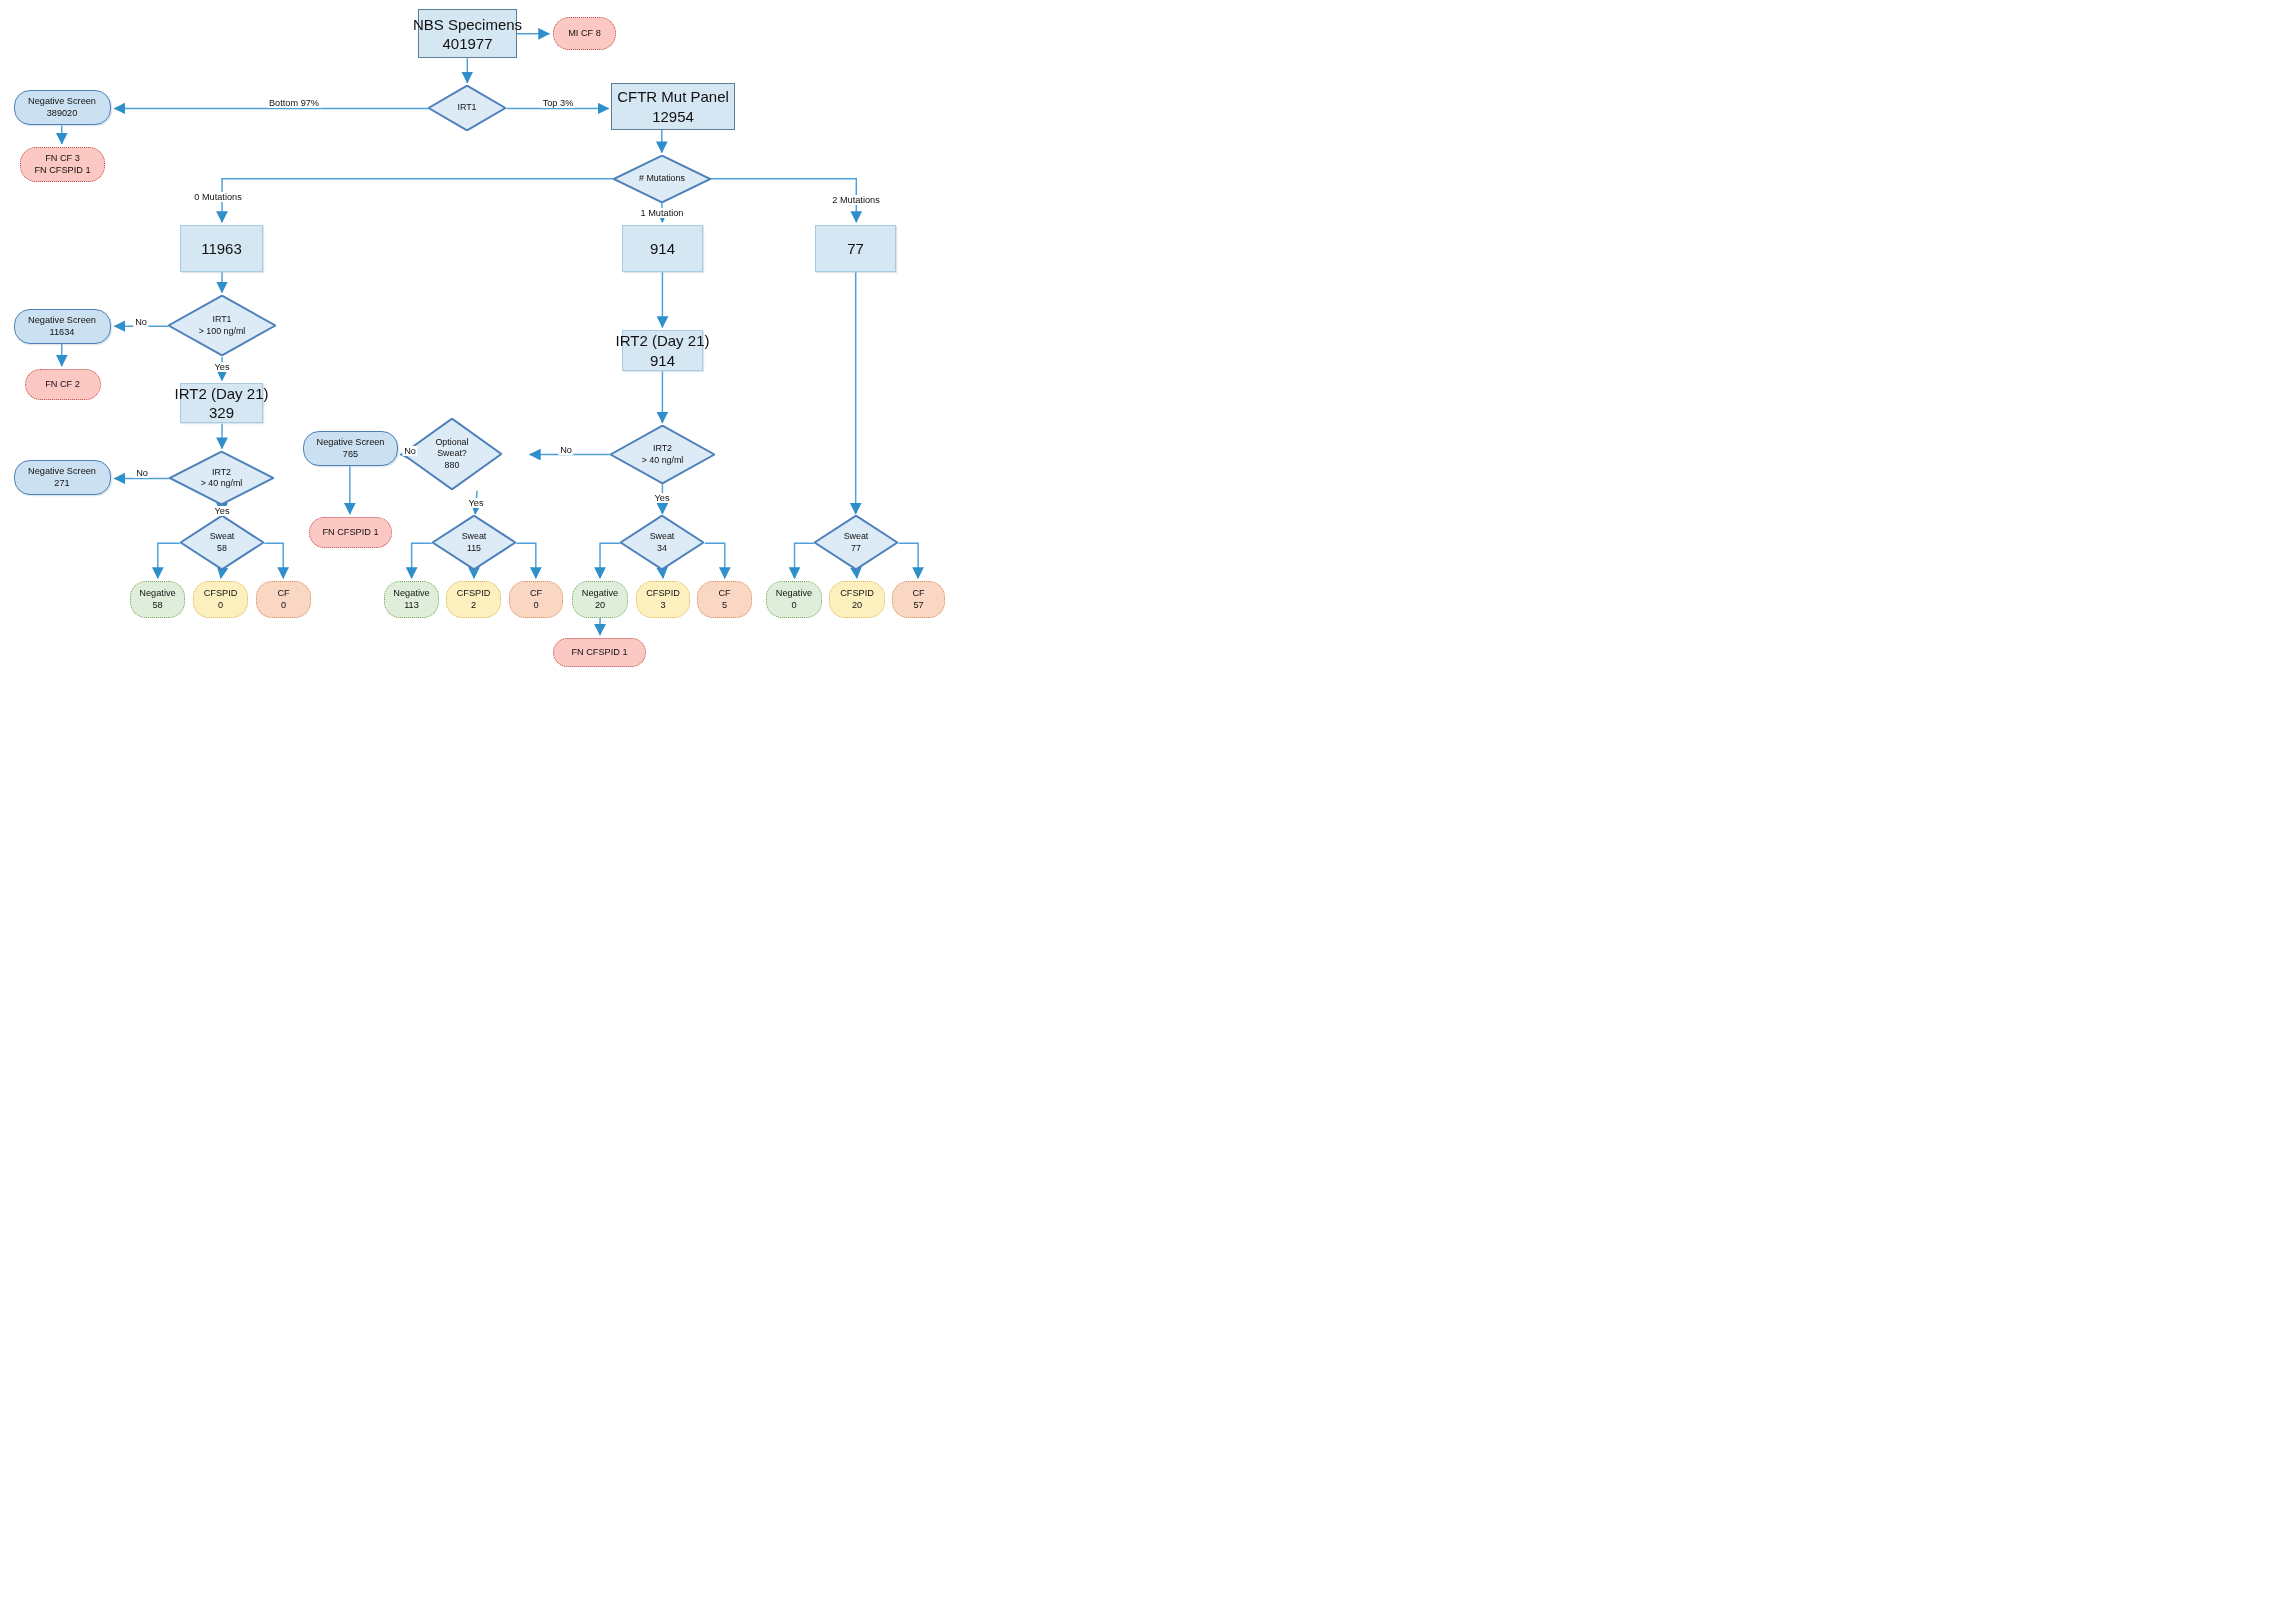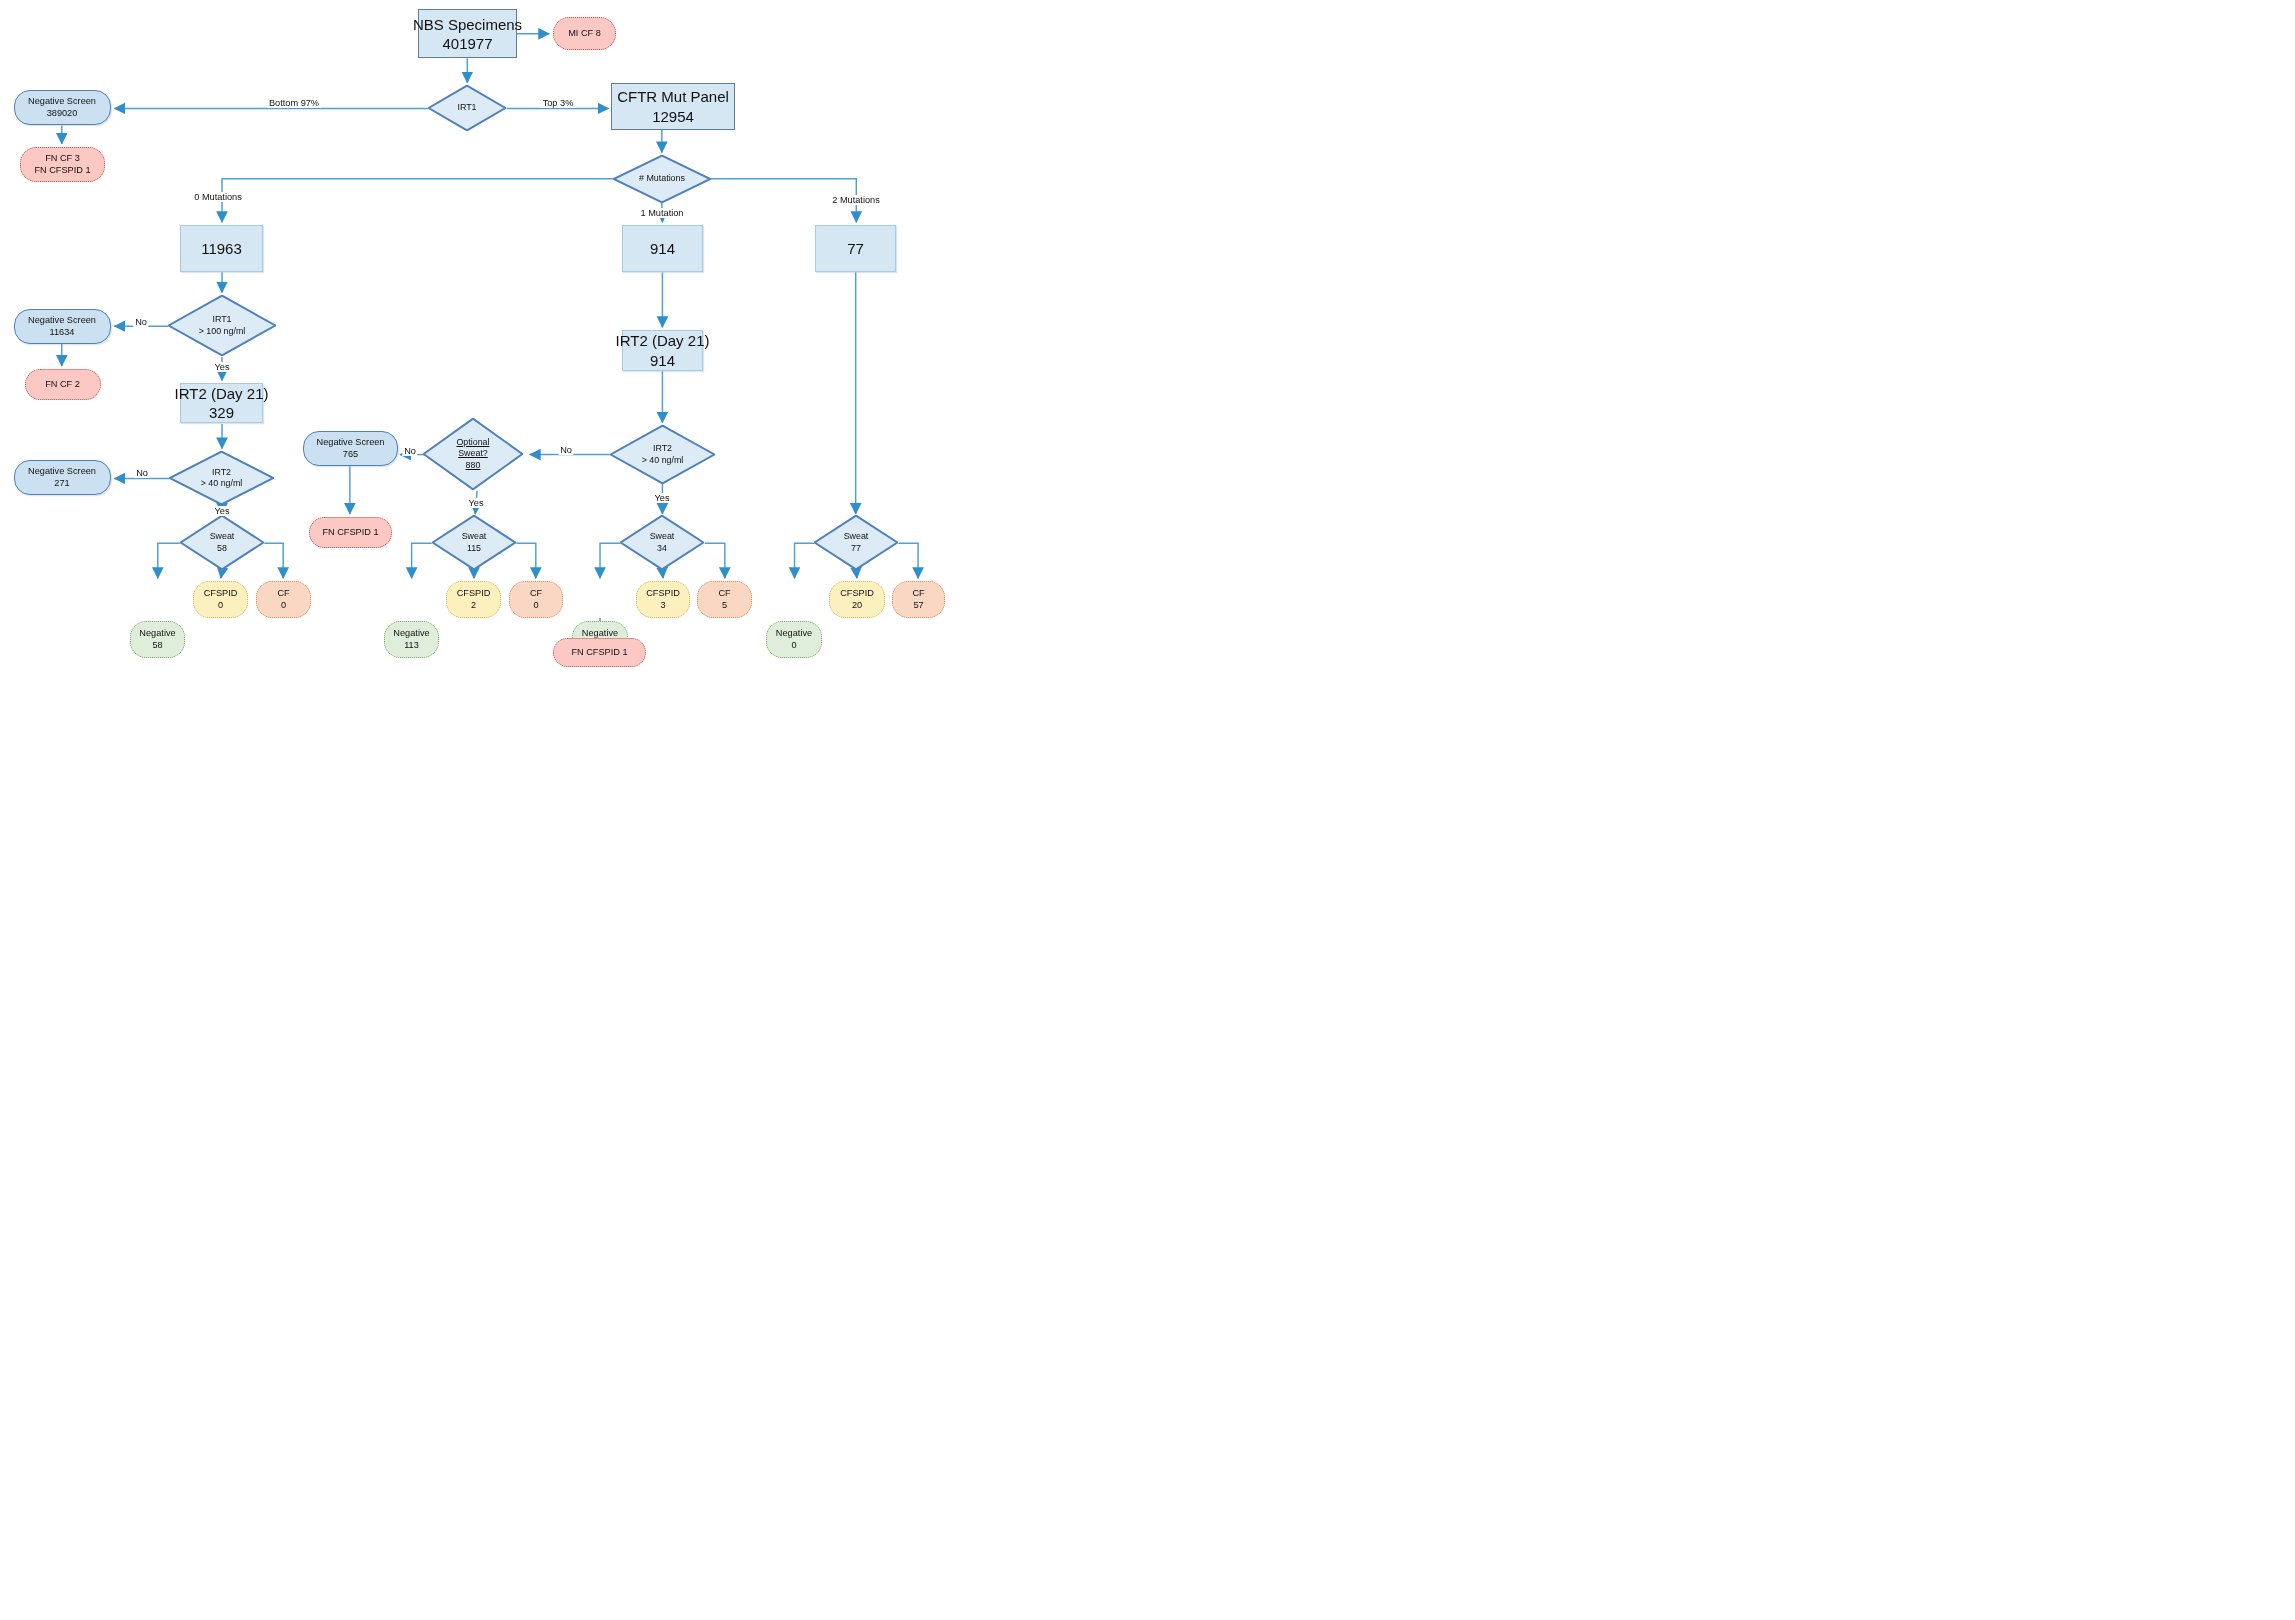--- a/index.html
+++ b/index.html
@@ -23,21 +23,21 @@
 
   
   .decision{background:transparent;font-size:8.9px;}
   .decision > svg.shape{position:absolute;left:0;top:0;width:100%;height:100%;z-index:1;}
   .decision polygon{fill:#DDEBF7;stroke:#4E81BB;stroke-width:2;vector-effect:non-scaling-stroke;}
 
   
   .pill{font-size:9.2px;}
   .pill.blue{background:#CBE1F1;border:1.2px solid #4E81BB;border-radius:16px;box-shadow:1.2px 1.2px 0 rgba(130,160,185,0.25);}
   .pill.red{background:#FBC8C4;border:1.2px dotted #C0504D;border-radius:16px;}
-  .pill.green{background:#DFEEDA;border:1.2px dotted #77A65C;border-radius:16px;margin-top:40px;}
+  .pill.green{background:#DFEEDA;border:1.2px dotted #77A65C;border-radius:16px;}
   .pill.yellow{background:#FCF0BE;border:1.2px dotted #D6B656;border-radius:16px;}
   .pill.orange{background:#FAD7C2;border:1.2px dotted #D88C5E;border-radius:16px;}
 
   .edge-label{
     position:absolute;z-index:3;transform:translate(-50%,-50%);
     background:#ffffff;padding:0 1.8px;font-size:9.2px;white-space:nowrap;
   }
 </style>
 </head>
 <body>
@@ -219,21 +219,21 @@
       <div class="label">
         <div class="ln">Negative Screen</div>
         <div class="ln">765</div>
       </div>
     </div>
     <div class="node pill red" style="left: 309px; top: 517px; width: 83px; height: 31px;">
       <div class="label">
         <div class="ln">FN CFSPID 1</div>
       </div>
     </div>
-    <div class="node decision" style="left: 423px; top: 418px; width: 100px; height: 72px; text-decoration: underline;">
+    <div class="node decision" style="left: 402px; top: 418px; width: 100px; height: 72px;">
       <svg class="shape" viewBox="0 0 164 118" preserveAspectRatio="none" xmlns="http://www.w3.org/2000/svg">
         <polygon points="82,1 163,59 82,117 1,59"></polygon>
       </svg>
       <div class="label">
         <div class="ln">Optional</div>
         <div class="ln">Sweat?</div>
         <div class="ln">880</div>
       </div>
     </div>
     <div class="node decision" style="left: 432px; top: 515px; width: 84px; height: 55px;">

